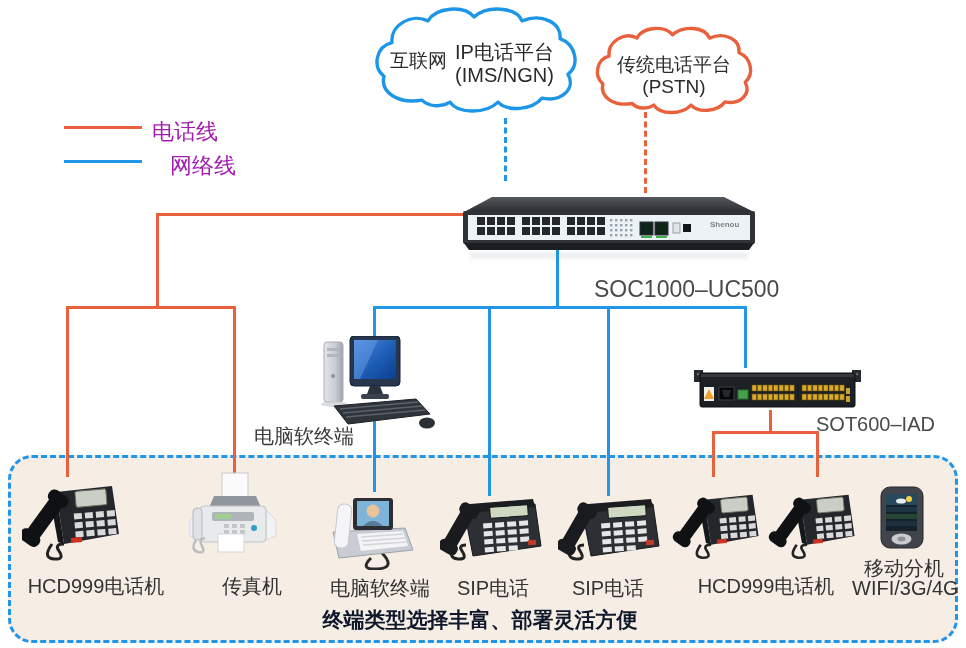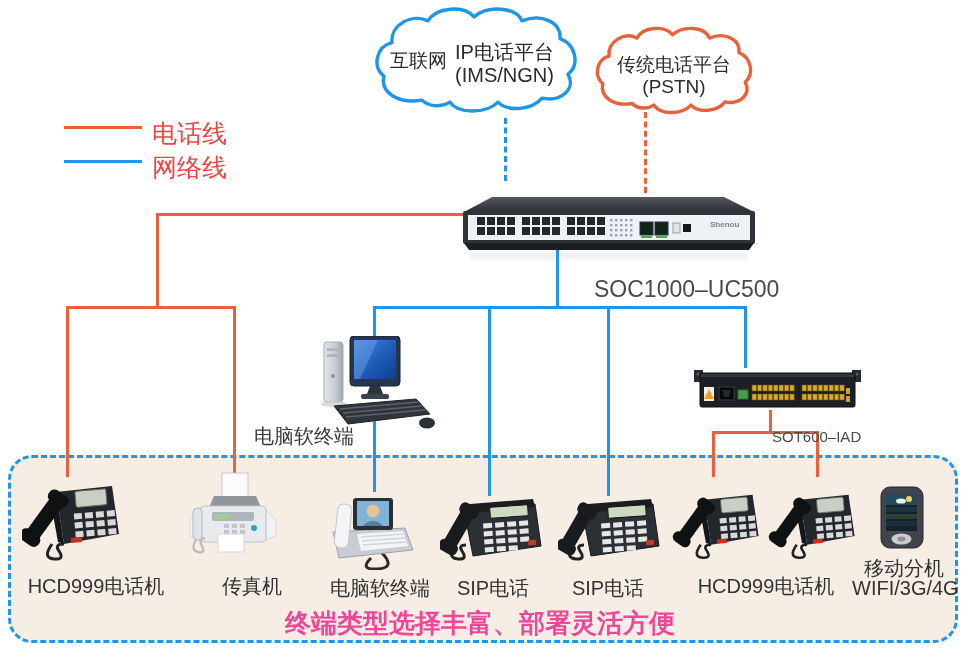--- a/index.html
+++ b/index.html
@@ -9,47 +9,47 @@
   .ln{position:absolute;z-index:2;}
   .ln.o{background:#E8613C;}
   .ln.b{background:#2196E8;}
   .ln.h{height:3px;}
   .ln.v{width:3px;}
   .dot-v{position:absolute;width:0;z-index:2;}
   .dot-v.o{border-left:3px dashed #E8613C;}
   .dot-v.b{border-left:3px dashed #2196E8;}
   
   .legend-swatch{position:absolute;width:78px;height:3px;z-index:2;}
-  .legend-label{position:absolute;font-size:25px;color:#ef4444;z-index:2;}
+  .legend-label{position:absolute;font-size:22px;color:#a21caf;z-index:2;}
   
   .cloud{position:absolute;z-index:3;}
   .cloud svg{position:absolute;left:0;top:0;width:100%;height:100%;}
   .cloud .txt{position:absolute;z-index:4;color:#2b2b2b;line-height:1.15;}
   
   .model-label{position:absolute;color:#4a4a4a;z-index:4;white-space:nowrap;}
   
   #terminal-zone{position:absolute;left:8px;top:455px;width:944px;height:182px;
     border:3px dashed #2196E8;border-radius:24px;background:#F6EEE5;z-index:1;}
   .term-label{position:absolute;z-index:4;font-size:20px;color:#333333;text-align:center;white-space:nowrap;}
   #zone-caption{position:absolute;left:8px;top:606px;width:944px;text-align:center;
-    font-size:26px;font-weight:bold;color:#ec4899;z-index:4;}
+    font-size:21px;font-weight:bold;color:#0f172a;z-index:4;}
   .device{position:absolute;z-index:3;font-weight:bold;}
   .device svg{display:block;width:100%;height:100%;}
   #switch-reflection{position:absolute;left:470px;top:253px;width:278px;height:9px;z-index:1;
     background:linear-gradient(#b8bcc2,#ffffff);opacity:.35;filter:blur(1.5px);}
 </style>
 </head>
 <body>
 
 <div id="stage">
 
   <div class="legend-swatch" style="left:64px;top:126px;background:#E8613C;"></div>
   <div class="legend-label" style="left:152px;top:117px;">电话线</div>
   <div class="legend-swatch" style="left:64px;top:160px;background:#2196E8;"></div>
-  <div class="legend-label" style="left:152px;top:151px;">网络线</div>
+  <div class="legend-label" style="left:170px;top:151px;">网络线</div>
 
   <div class="cloud" style="left:370px;top:5px;width:212px;height:114px;">
     <svg viewBox="0 0 212 115" preserveAspectRatio="none">
       <path d="M52 96 C28 100 10 88 14 72 C2 62 6 42 22 38 C20 20 42 8 58 16 C66 2 94 0 104 12 C118 0 146 2 152 16 C172 8 192 18 190 34 C206 40 210 60 198 70 C206 84 192 98 172 94 C162 106 138 108 128 98 C116 110 88 110 80 98 C70 104 58 102 52 96 Z" fill="#ffffff" stroke="#1E96E8" stroke-width="3.4" vector-effect="non-scaling-stroke" stroke-linejoin="round"></path>
     </svg>
     <div class="txt" style="left:20px;top:45px;font-size:19px;">互联网</div>
     <div class="txt" style="left:85px;top:36px;font-size:20px;text-align:center;">
       <div>IP电话平台</div>
       <div>(IMS/NGN)</div>
     </div>
@@ -245,21 +245,21 @@
           <rect x="128.2" y="30" width="4.4" height="6"></rect>
           <rect x="133.6" y="30" width="4.4" height="6"></rect>
           <rect x="139" y="30" width="4.4" height="6"></rect>
           <rect x="144.4" y="30" width="4.4" height="6"></rect>
           <rect x="149.8" y="30" width="4.4" height="6"></rect>
       </g>
       <rect x="156" y="24" width="4" height="6" fill="#caa22a"></rect>
       <rect x="156" y="32" width="4" height="6" fill="#caa22a"></rect>
     </svg>
   </div>
-  <div class="model-label" style="left:772px;top:413px;font-size:15px;margin-top:15px;">SOT600–IAD</div>
+  <div class="model-label" style="left:816px;top:413px;font-size:20px;">SOT600–IAD</div>
 
   <div id="terminal-zone"></div>
   <div id="zone-caption">终端类型选择丰富、部署灵活方便</div>
 
   <div class="device" style="left:22px;top:476px;width:100px;height:88px;">
     <svg viewBox="0 0 100 88">
       <path d="M30 68 q-10 14 2 15 q11 1 5 -8 q-5 -7 5 -7" fill="none" stroke="#222" stroke-width="3"></path>
       <path d="M34 16 L90 10 L97 58 L42 68 Z" fill="#23262a"></path>
       <path d="M34 16 L42 68 L36 66 L28 22 Z" fill="#15171a"></path>
       <g transform="rotate(-5 70 40)">

